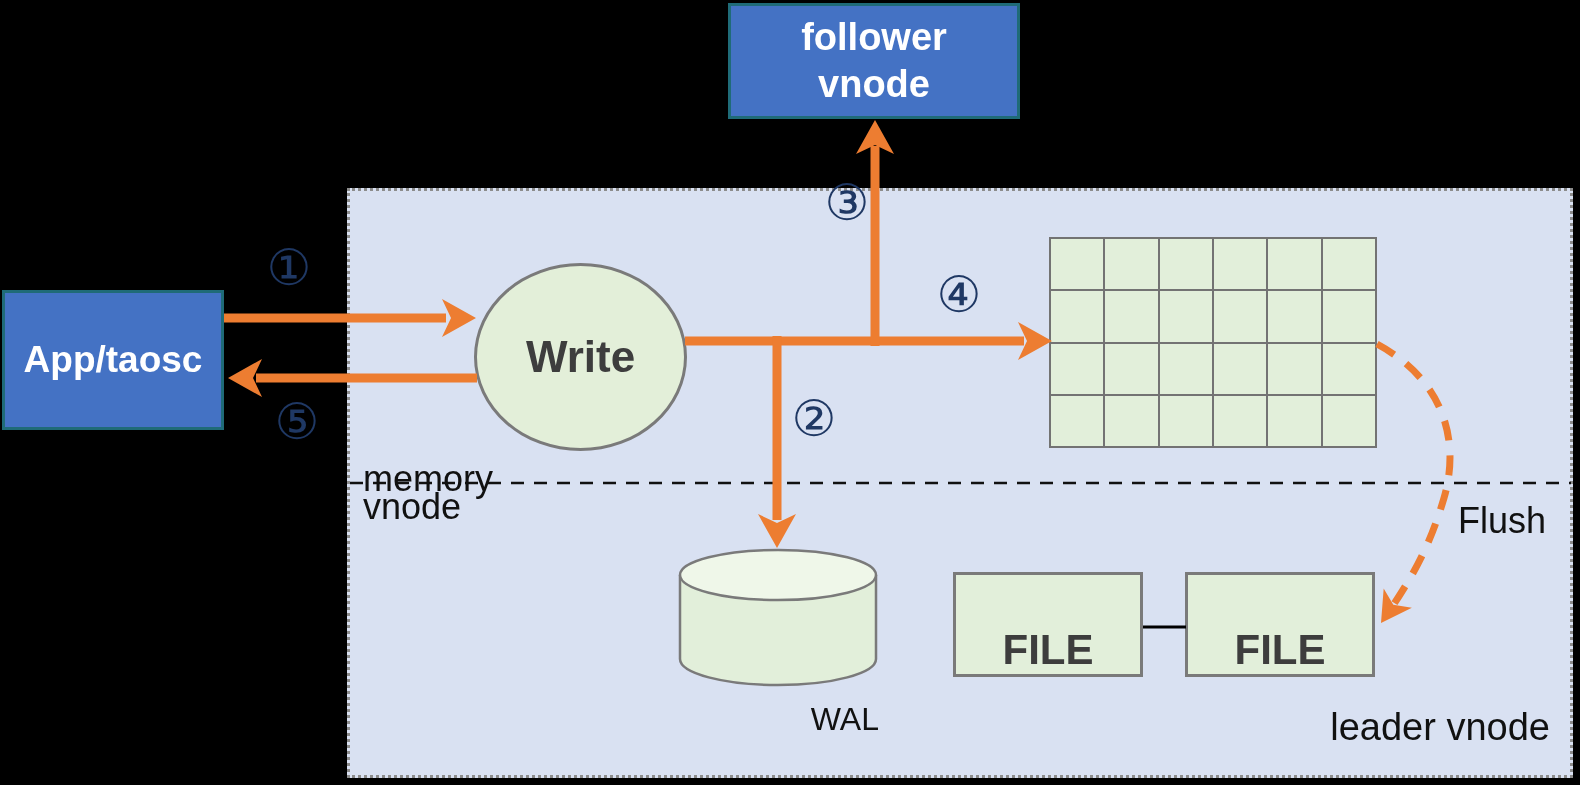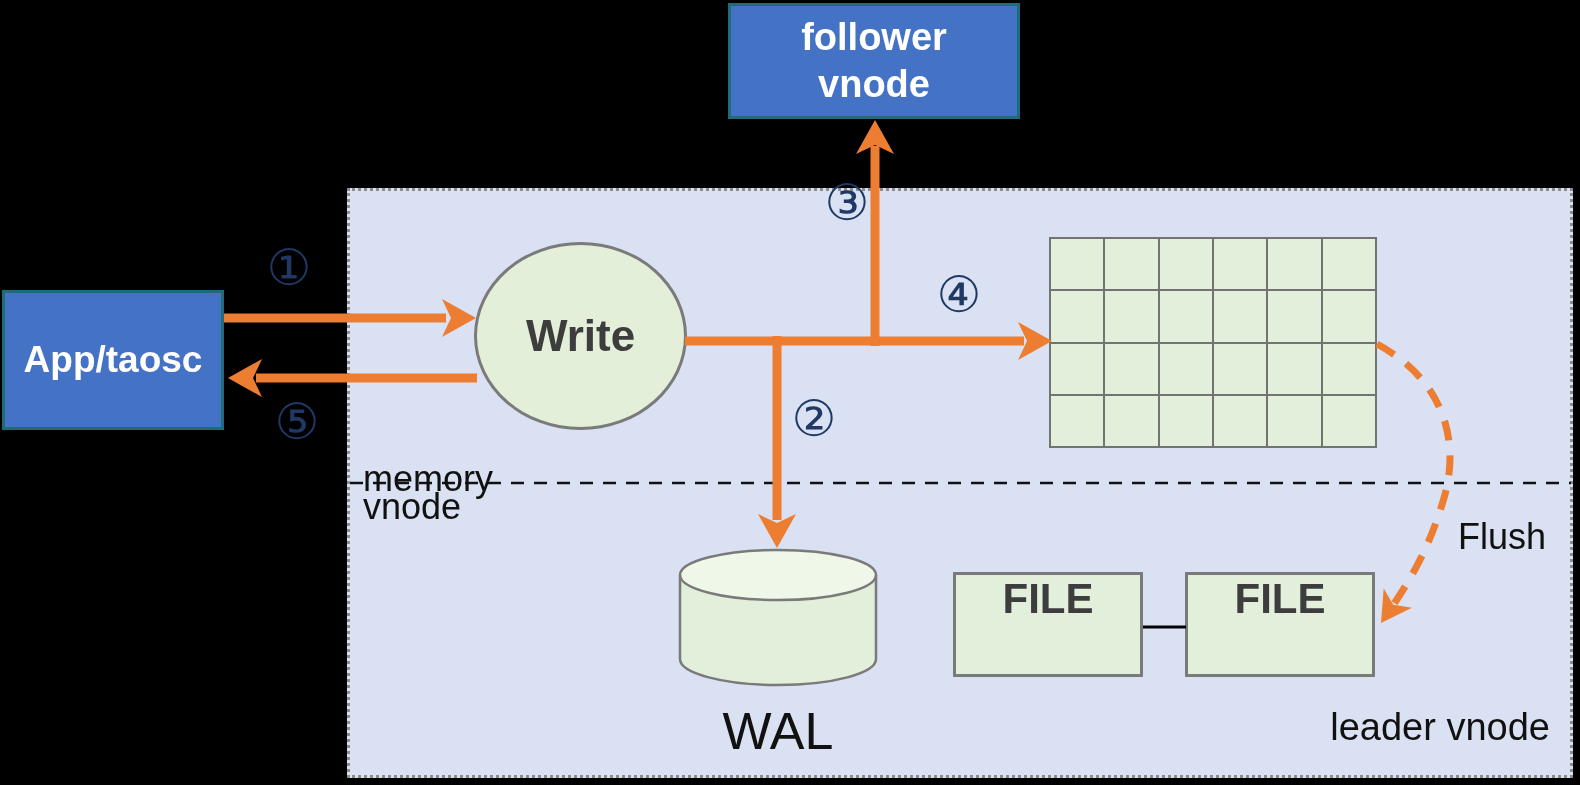--- a/index.html
+++ b/index.html
@@ -18,50 +18,50 @@
     position:absolute;background:var(--node-blue,#4472C4);
     border:3px solid var(--node-blue-border,#1F6B78);box-sizing:border-box;
     color:#fff;font-weight:bold;display:flex;align-items:center;justify-content:center;
     text-align:center;
   }
   .blue-node .lbl{white-space:pre-line;line-height:1.25;}
   #app-node{left:2px;top:290px;width:222px;height:140px;font-size:37px;}
   #follower-node{left:728px;top:3px;width:292px;height:116px;font-size:38px;}
   
   .write-ellipse{
-    position:absolute;left:474px;top:242px;width:213px;height:188px;border-radius:50%;
+    position:absolute;left:474px;top:263px;width:213px;height:188px;border-radius:50%;
     background:#e3efd9;border:3px solid #7a7a7a;box-sizing:border-box;
     display:flex;align-items:center;justify-content:center;
     font-size:44px;font-weight:bold;color:#3d3d3d;
   }
   
   .memtable{
     position:absolute;left:1049px;top:237px;width:328px;height:211px;
     background:#737373;display:grid;
     grid-template-columns:repeat(6,1fr);grid-template-rows:repeat(4,1fr);
     gap:2px;padding:2px;box-sizing:border-box;
   }
   .memtable .cell{background:var(--shape-green,#E2EFDA);}
   
   .file-box{
     position:absolute;top:572px;width:190px;height:105px;
     background:var(--shape-green,#E2EFDA);border:3px solid #7a7a7a;box-sizing:border-box;
-    display:flex;align-items:flex-start;justify-content:center;
+    display:flex;align-items:flex-end;justify-content:center;
     font-size:42px;font-weight:bold;color:#3d3d3d;
   }
   #file-left{left:953px;}
   #file-right{left:1185px;}
   
   #wal-cylinder{position:absolute;left:677px;top:547px;}
   
   .txt{position:absolute;color:#111;}
   #memory-label{left:363px;top:458px;font-size:36px;}
   #disk-label{left:363px;top:486px;font-size:36px;}
-  #wal-label{left:677px;top:701px;width:202px;text-align:center;font-size:52px;}
-  #flush-label{left:1458px;top:516px;font-size:36px;}
+  #wal-label{left:677px;top:701px;width:202px;text-align:right;font-size:32px;}
+  #flush-label{left:1458px;top:500px;font-size:36px;}
   #leader-label{left:1250px;top:706px;width:300px;text-align:right;font-size:38px;}
   
   .step{
     position:absolute;width:52px;height:54px;line-height:54px;text-align:center;
     font-family:"DejaVu Sans", sans-serif;font-size:50px;
     color:var(--step-navy,#1F3864);
   }
   #step-1{left:263px;top:241px;}
   #step-2{left:788px;top:392px;}
   #step-3{left:821px;top:176px;}

